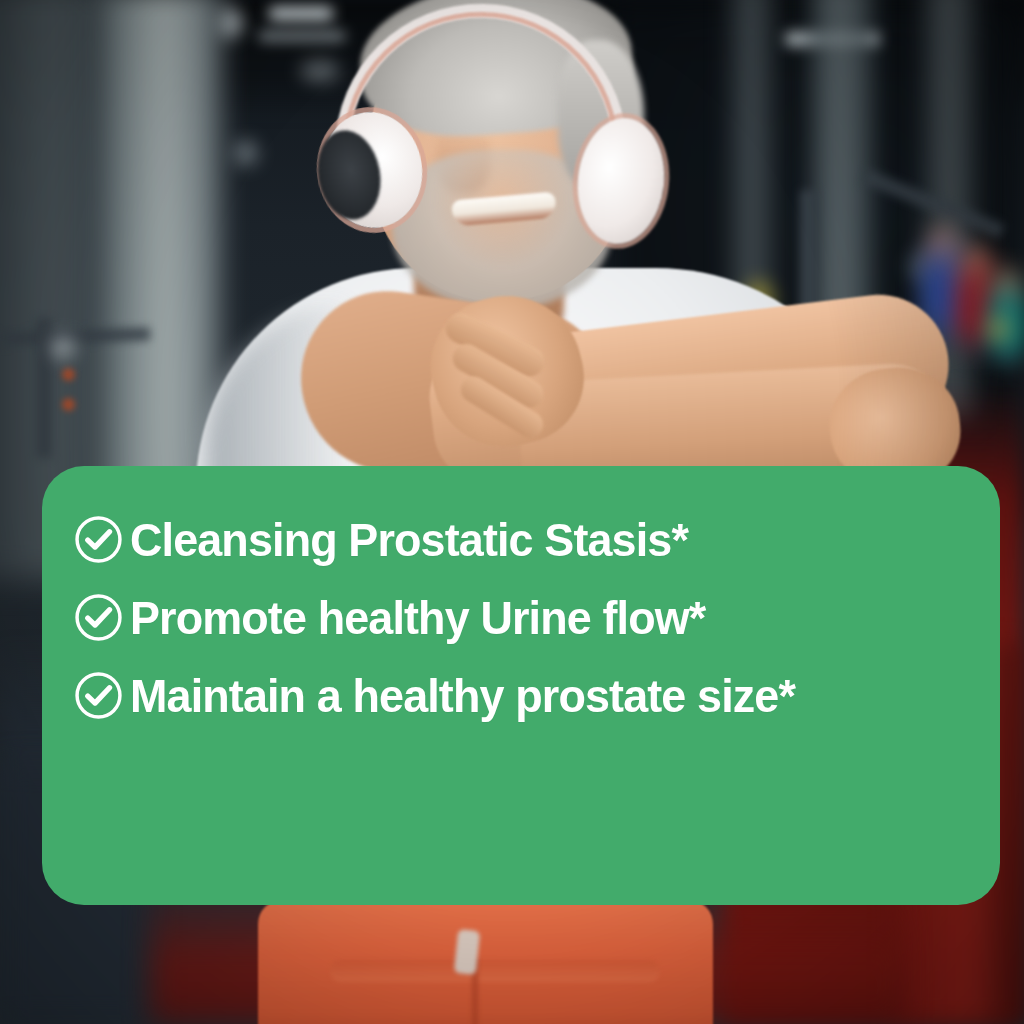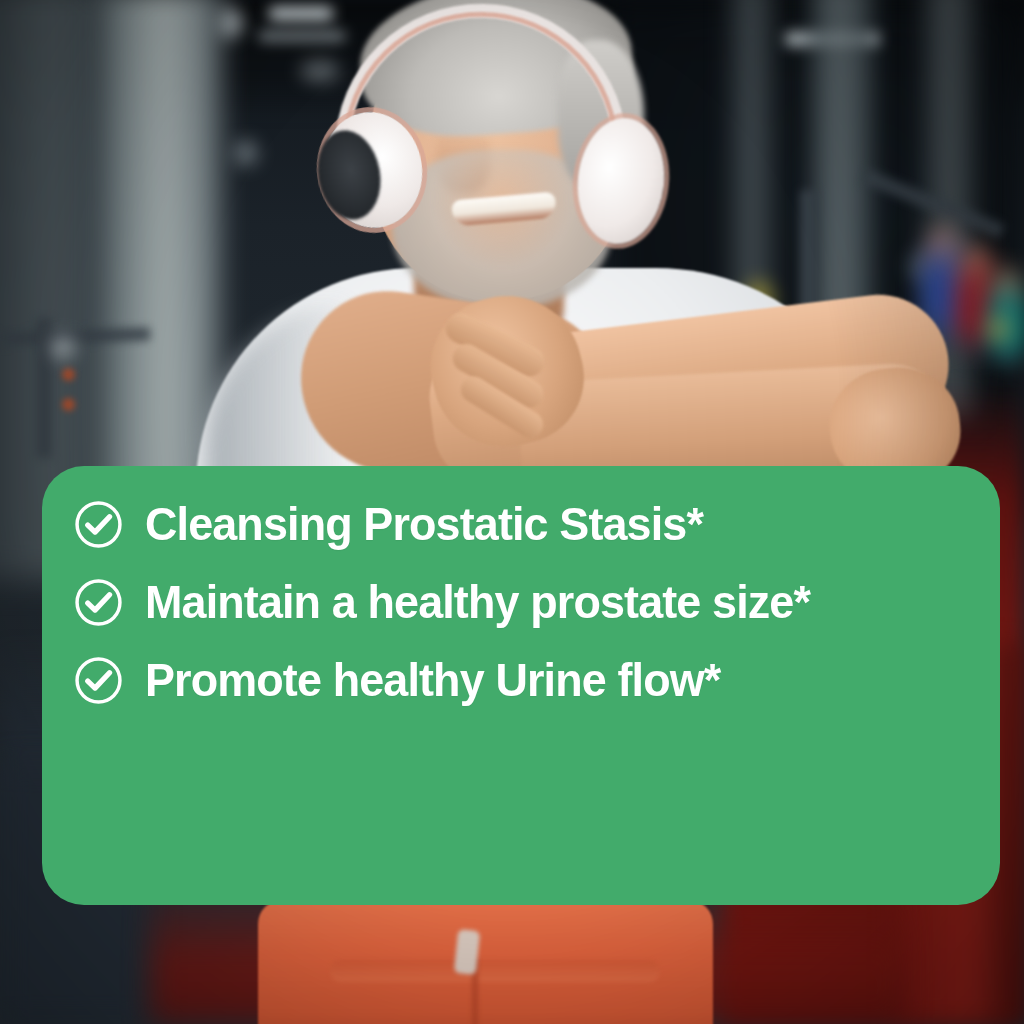--- a/index.html
+++ b/index.html
@@ -289,22 +289,22 @@
     width:958px; height:439px;
     background:#42ab6b;
     border-radius:42px;
     padding:34px 30px 30px 32px;
     display:flex; flex-direction:column;
     justify-content:flex-start;
     gap:0px;
   }
   .benefit-row{
     display:flex;
-    align-items:flex-start;
-    gap:22px;
+    align-items:center;
+    gap:7px;
     height:78px;
   }
   .check-icon{
     flex:0 0 auto;
     width:49px; height:49px;
     display:block;
   }
   .benefit-text{
     color:#ffffff;
     font-family:"Liberation Sans", sans-serif;
@@ -415,27 +415,27 @@
       </svg>
       <span class="benefit-text">Cleansing Prostatic Stasis*</span>
     </div>
 
 
     <div class="benefit-row">
       <svg class="check-icon" viewBox="0 0 48 48">
         <circle cx="24" cy="24" r="21" fill="none" stroke="#ffffff" stroke-width="3.4"></circle>
         <path d="M13.5 24.6 L20.6 31.4 L34.8 16.4" fill="none" stroke="#ffffff" stroke-width="5.2" stroke-linecap="round" stroke-linejoin="round"></path>
       </svg>
-      <span class="benefit-text">Maintain a healthy prostate size*</span>
+      <span class="benefit-text">Promote healthy Urine flow*</span>
     </div>
 
     <div class="benefit-row">
       <svg class="check-icon" viewBox="0 0 48 48">
         <circle cx="24" cy="24" r="21" fill="none" stroke="#ffffff" stroke-width="3.4"></circle>
         <path d="M13.5 24.6 L20.6 31.4 L34.8 16.4" fill="none" stroke="#ffffff" stroke-width="5.2" stroke-linecap="round" stroke-linejoin="round"></path>
       </svg>
-      <span class="benefit-text">Promote healthy Urine flow*</span>
+      <span class="benefit-text">Maintain a healthy prostate size*</span>
     </div>
 
 
   </div>
 
 </div>
 
 </body></html>

